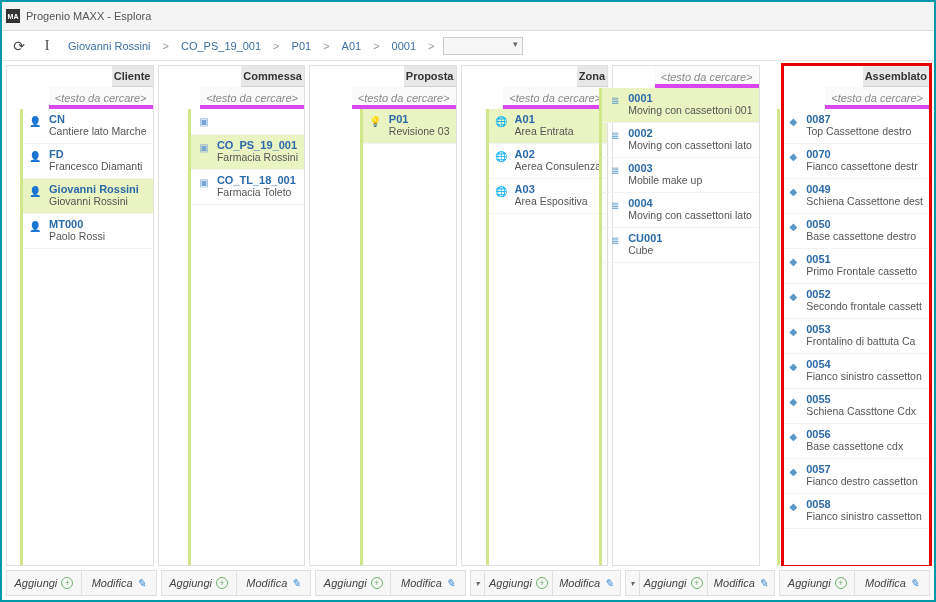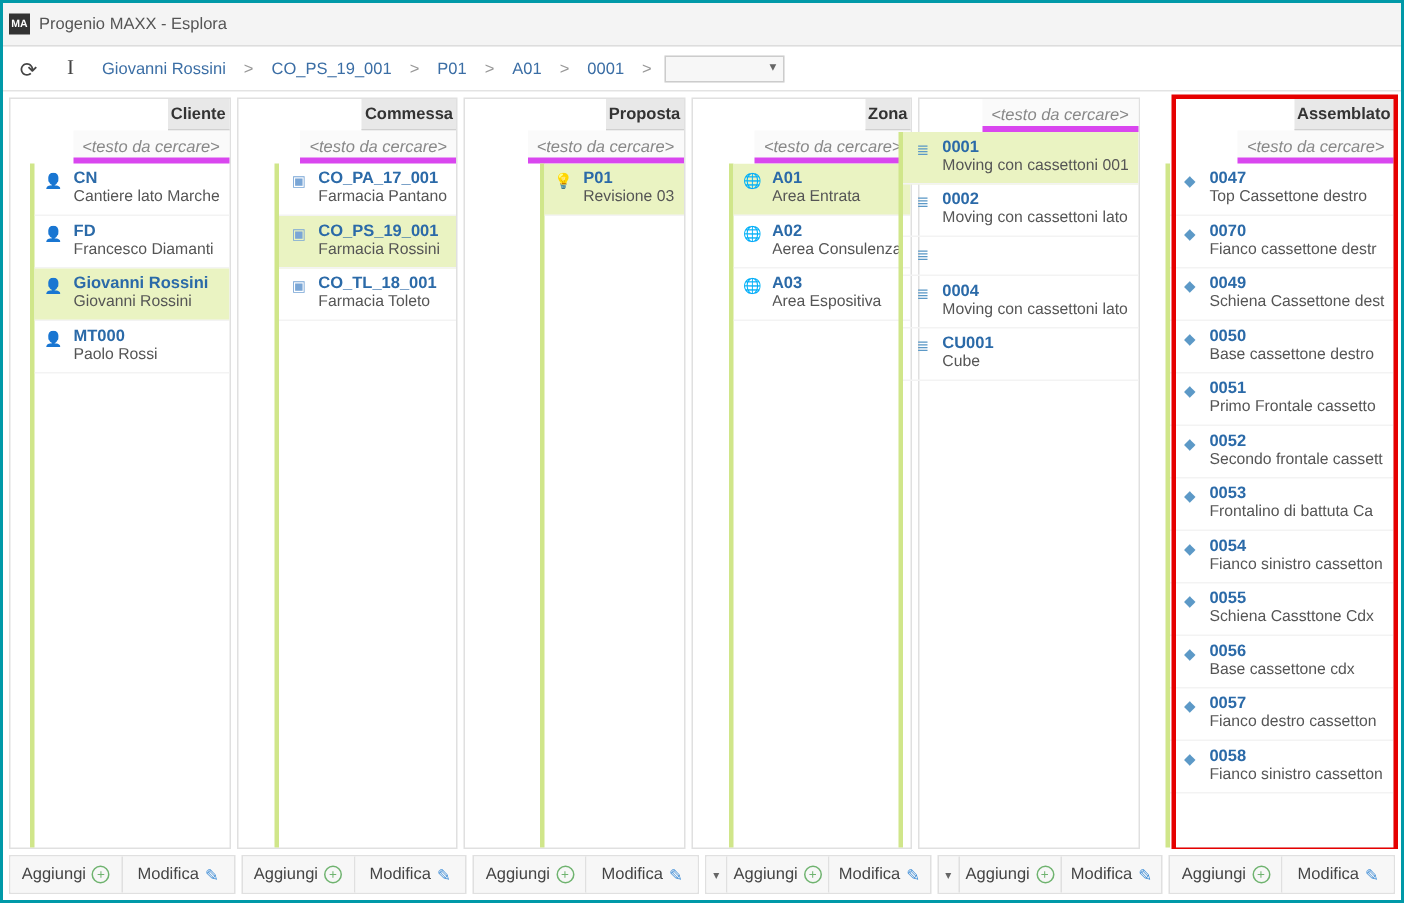--- a/index.html
+++ b/index.html
@@ -165,20 +165,21 @@
     color: #555;
     white-space: nowrap;
     overflow: hidden;
     text-overflow: ellipsis;
     font-size: 10.5px;
   }
   .col-footer {
     display: flex;
     border-top: 1px solid #e0e0e0;
     height: 26px;
+    font-style: italic;
   }
   .col-footer .fbtn {
     flex: 1;
     display: flex;
     align-items: center;
     justify-content: center;
     gap: 4px;
     border-right: 1px solid #e0e0e0;
     background: #f7f7f7;
     color: #444;
@@ -282,24 +283,20 @@
           </div>
         </div>
       </div>
     </div>
     <div class="col">
       <div class="col-header">Commessa</div>
       <div class="col-search">&lt;testo da cercare&gt;</div>
       <div class="col-list">
         <div class="col-item">
           <span class="icon folder">▣</span>
-          <div class="txt">
-            <div class="code">CO_PA_17_001</div>
-            <div class="label">Farmacia Pantano</div>
-          </div>
         </div>
         <div class="col-item selected">
           <span class="icon folder">▣</span>
           <div class="txt">
             <div class="code">CO_PS_19_001</div>
             <div class="label">Farmacia Rossini</div>
           </div>
         </div>
         <div class="col-item">
           <span class="icon folder">▣</span>
@@ -362,20 +359,24 @@
         </div>
         <div class="col-item">
           <span class="icon stack">≣</span>
           <div class="txt">
             <div class="code">0002</div>
             <div class="label">Moving con cassettoni lato</div>
           </div>
         </div>
         <div class="col-item">
           <span class="icon stack">≣</span>
+          <div class="txt">
+            <div class="code">0003</div>
+            <div class="label">Mobile make up</div>
+          </div>
         </div>
         <div class="col-item">
           <span class="icon stack">≣</span>
           <div class="txt">
             <div class="code">0004</div>
             <div class="label">Moving con cassettoni lato</div>
           </div>
         </div>
         <div class="col-item">
           <span class="icon stack">≣</span>
@@ -386,21 +387,21 @@
         </div>
       </div>
     </div>
     <div class="col highlighted">
       <div class="col-header">Assemblato</div>
       <div class="col-search">&lt;testo da cercare&gt;</div>
       <div class="col-list">
         <div class="col-item">
           <span class="icon diamond">◆</span>
           <div class="txt">
-            <div class="code">0047</div>
+            <div class="code">0087</div>
             <div class="label">Top Cassettone destro</div>
           </div>
         </div>
         <div class="col-item">
           <span class="icon diamond">◆</span>
           <div class="txt">
             <div class="code">0070</div>
             <div class="label">Fianco cassettone destr</div>
           </div>
         </div>

